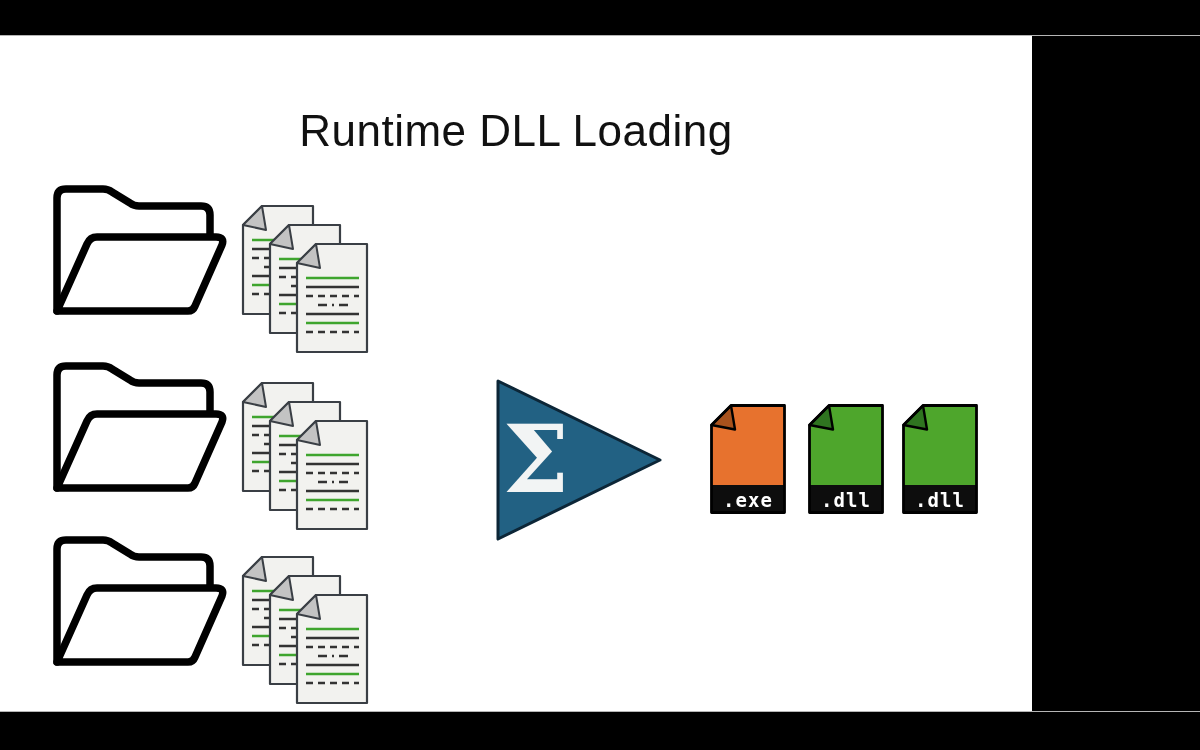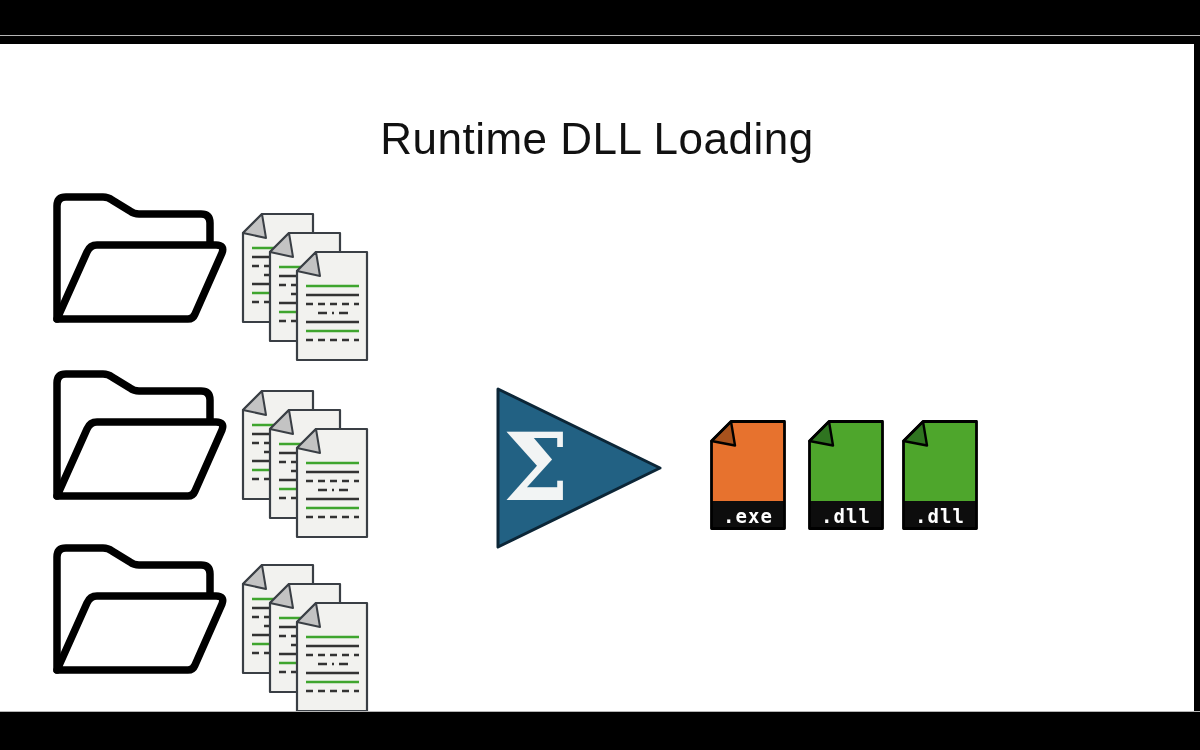--- a/index.html
+++ b/index.html
@@ -10,23 +10,22 @@
     position: relative;
   }
   .frame { position: absolute; inset: 0; width: 1200px; height: 750px; }
 
   .bar { position: absolute; left: 0; right: 0; background: var(--letterbox, #000); }
   .bar.top    { top: 0; height: 35px; border-bottom: 1px solid #b5b5b5; }
   .bar.bottom { bottom: 0; height: 38px; border-top: 1px solid #b5b5b5; }
 
   .slide {
     position: absolute; top: 36px; left: 0;
-    width: 1194px; height: 675px;
+    width: 1032px; height: 675px;
     background: var(--slide-bg, #ffffff);
-    margin-top: 8px;
   }
 
   .title {
     position: absolute; top: 70px; left: 0; width: 100%;
     margin: 0; text-align: center;
     font-weight: 500; font-size: 44px; letter-spacing: 0.5px;
     color: var(--title-text, #111);
     font-family: "Liberation Sans", sans-serif;
   }
 
@@ -49,21 +48,21 @@
     stroke-width: 3; stroke-linejoin: round;
   }
   .sigma-glyph {
     position: absolute; left: 0; top: 22px; width: 82px; height: 120px;
     line-height: 118px; text-align: center;
     font-family: "DejaVu Serif", serif; font-weight: bold; font-size: 94px;
     color: var(--aggregator-symbol, #f2f4f4);
   }
 
   
-  .file { position: absolute; top: 376px; width: 76px; height: 110px; border-radius: 29px; }
+  .file { position: absolute; top: 368px; width: 76px; height: 110px; border-radius: 29px; }
   .f1 { left: 710px; } .f2 { left: 808px; } .f3 { left: 902px; }
   .file svg { position: absolute; inset: 0; width: 100%; height: 100%; }
   .file-label {
     position: absolute; left: 0; bottom: 3px; width: 100%;
     text-align: center;
     font-family: "DejaVu Sans Mono", monospace; font-weight: bold;
     font-size: 19px; letter-spacing: 1px;
     color: var(--file-label-text, #fff);
   }
 

